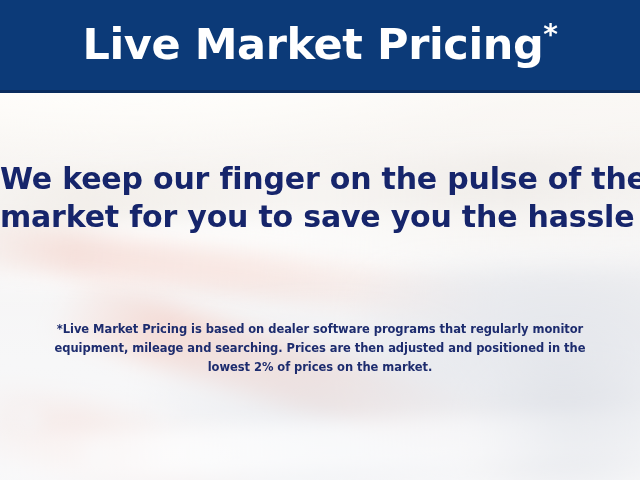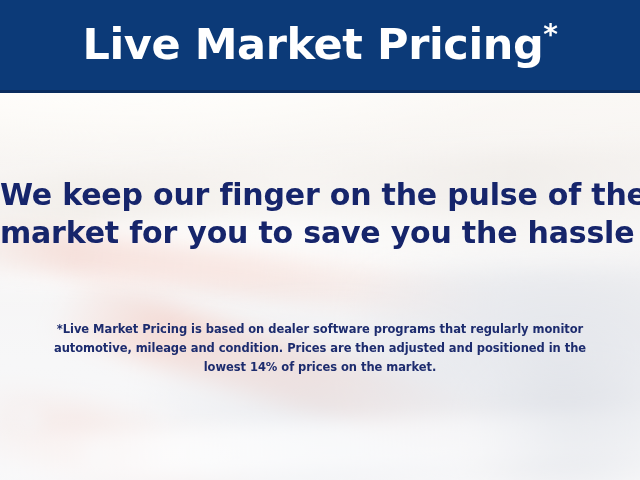--- a/index.html
+++ b/index.html
@@ -252,21 +252,21 @@
   .header-title .asterisk {
     font-size: 28px;
     vertical-align: super;
     line-height: 0;
   }
 
   
   .headline {
     position: absolute;
     left: 0;
-    top: 176px;
+    top: 160px;
     width: 576px;
     text-align: center;
     color: #16256b;
     font-family: "DejaVu Sans", sans-serif;
     font-weight: bold;
     font-size: 30px;
     line-height: 38px;
     letter-spacing: -0.2px;
   }
 
@@ -320,17 +320,17 @@
     <div class="header-title"><span>Live Market Pricing</span><span class="asterisk">*</span></div>
   </div>
 
   <div class="headline">
     <span class="hl-line">We keep our finger on the pulse of the</span>
     <span class="hl-line">market for you to save you the hassle of</span>
   </div>
 
   <div class="disclaimer">
     <span class="dc-line">*Live Market Pricing is based on dealer software programs that regularly monitor</span>
-    <span class="dc-line">automotive, mileage and condition. Prices are then adjusted and positioned in the</span>
-    <span class="dc-line">lowest 14% of prices on the market.</span>
+    <span class="dc-line">equipment, mileage and searching. Prices are then adjusted and positioned in the</span>
+    <span class="dc-line">lowest 2% of prices on the market.</span>
   </div>
 
 </div>
 
 </body></html>

